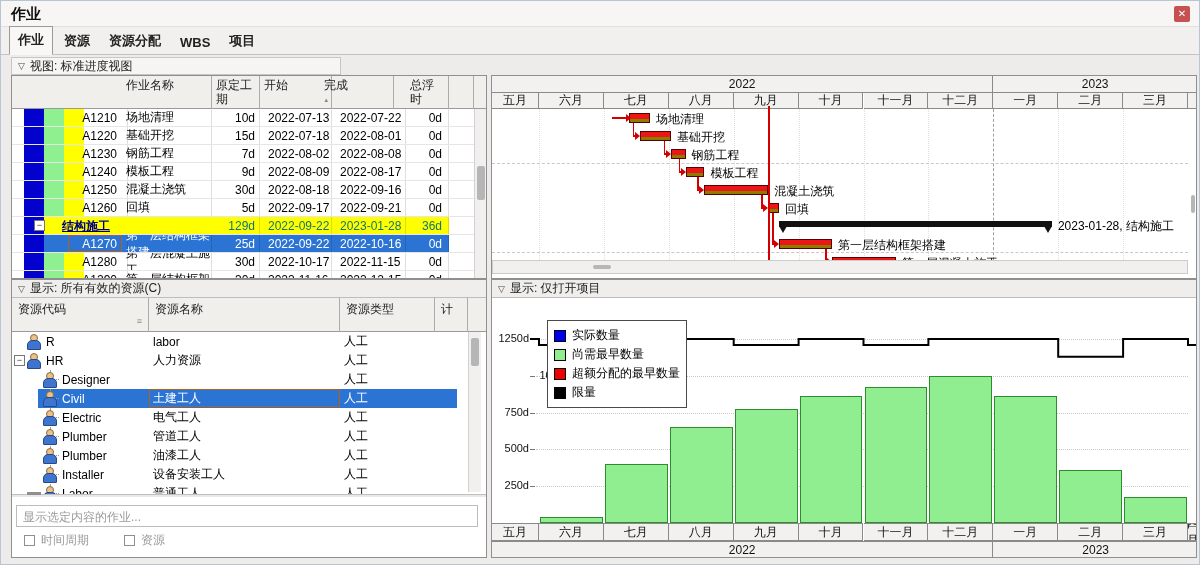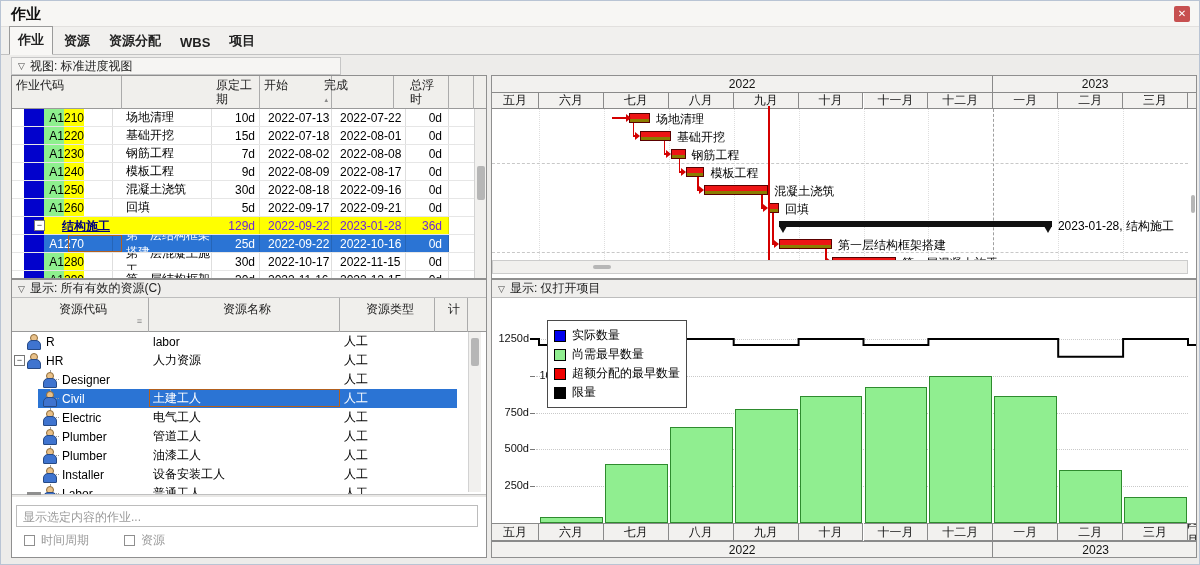--- a/index.html
+++ b/index.html
@@ -30,27 +30,27 @@
   #act-rows{position:absolute;left:0;top:33px;width:462px;height:171px;overflow:hidden;}
   .arow{position:relative;height:18px;border-bottom:1px solid #e6e6e6;background:#fff;font-size:12px;color:#000;}
   .ol{position:absolute;top:0;bottom:0;}
   .g-ol{left:32px;width:405px;background:#ffff00;}
   .s-ol{left:32px;width:405px;background:#2b74d4;}
   .st{position:absolute;top:0;bottom:0;width:20px;}
   .st1{left:12px;background:#0202cc;}
   .st2{left:32px;background:#8ef08e;}
   .st3{left:52px;background:#ffff00;}
   .cell{position:absolute;top:0;bottom:0;display:flex;align-items:center;overflow:hidden;border-right:1px solid rgba(0,0,0,0.13);}
-  .c-code{left:0;width:101px;justify-content:flex-end;padding-right:28px;}
+  .c-code{left:0;width:116px;justify-content:flex-end;padding-right:10px;}
   .c-name{left:110px;width:90px;padding-left:4px;}
   .c-dur{left:200px;width:48px;justify-content:flex-end;padding-right:4px;}
   .c-start{left:248px;width:72px;padding-left:8px;}
   .c-fin{left:320px;width:74px;padding-left:8px;}
   .c-flt{left:394px;width:43px;justify-content:flex-end;padding-right:6px;}
-  .gc{color:#6d28d9;text-align:center;}
+  .gc{color:#0f766e;text-align:center;}
   .sel{color:#fff;}
   .bandname{position:absolute;left:50px;top:1px;font-weight:bold;text-decoration:underline;color:#00007e;font-size:12px;}
   .minus{position:absolute;left:22px;top:3px;width:11px;height:11px;border:1px solid #777;background:#fff;font-size:9px;line-height:9px;text-align:center;color:#333;}
   .fbox{position:absolute;left:56px;top:0;width:54px;height:17px;border:1px solid #b2601e;}
   .vscroll{position:absolute;background:#f1f0ee;border-left:1px solid #d2d2d2;}
   .thumb{position:absolute;background:#b6b6b6;border-radius:2px;}
   
   .gy,.gm{position:absolute;background:#f2f1ef;border-right:1px solid #8a8a8a;border-bottom:1px solid #8a8a8a;font-size:12px;color:#111;display:flex;align-items:center;justify-content:center;overflow:hidden;}
   .gbody{position:absolute;left:0;top:33px;width:706px;height:151px;background:#fff;}
   .mline{position:absolute;top:33px;height:151px;width:0;border-left:1px dotted #dedede;}
@@ -60,21 +60,21 @@
   .rbar .prog{position:absolute;left:0;right:0;bottom:0;height:3px;background:#8a7d00;}
   .blab{position:absolute;font-size:12px;color:#000;white-space:nowrap;}
   .sumbar{position:absolute;background:#111;height:6px;}
   .sumtri{position:absolute;width:0;height:0;border-left:4px solid transparent;border-right:4px solid transparent;border-top:7px solid #111;}
   .rl{position:absolute;background:#d40000;}
   .rarrow{position:absolute;width:0;height:0;border-top:4px solid transparent;border-bottom:4px solid transparent;border-left:5px solid #d40000;}
   #ddline{position:absolute;left:276px;top:30px;width:2px;height:154px;background:#d40000;}
   #ghscroll{position:absolute;left:0;top:184px;width:696px;height:14px;background:#f1f0ee;border:1px solid #cccccc;}
   
   #res-thead{position:absolute;left:0;top:18px;right:0;height:34px;background:#f0efec;border-bottom:1px solid #9a9a9a;font-size:12px;color:#222;z-index:2;}
-  .rhcell{position:absolute;top:0;height:34px;border-right:1px solid #ababab;padding:3px 0 0 6px;overflow:hidden;text-align:center;}
+  .rhcell{position:absolute;top:0;height:34px;border-right:1px solid #ababab;padding:3px 0 0 6px;overflow:hidden;}
   #res-rows{position:absolute;left:0;top:52px;width:462px;height:162px;overflow:hidden;}
   .rrow{position:relative;height:19px;font-size:12px;color:#000;background:#fff;}
   .r-ol{left:26px;width:419px;background:#2b74d4;}
   .rc{position:absolute;top:0;bottom:0;display:flex;align-items:center;overflow:hidden;}
   .rc-id{left:34px;width:100px;}
   .rc-id.lvl1{left:50px;width:86px;}
   .rc-name{left:141px;width:186px;}
   .rc-type{left:332px;width:90px;}
   .tl{position:absolute;left:38px;top:0;width:9px;height:10px;border-left:1px dotted #9a9a9a;border-bottom:1px dotted #9a9a9a;}
   .mb{left:2px;top:4px;}
@@ -116,21 +116,21 @@
   </div>
   <div id="toolbar">
     <div class="tbox" id="tb-view">
       <span class="chev">▽</span>
       <span>视图: 标准进度视图</span>
     </div>
   </div>
 
   <div class="pane" id="pane-act">
     <div id="act-thead">
-      <div class="hcell" style="left:0;width:110px"><span>作业代码</span></div>
+      <div class="hcell" style="left:110px;width:90px"><span>作业名称</span></div>
       <div class="hcell" style="left:200px;width:48px"><span>原定工期</span></div>
       <div class="hcell" style="left:248px;width:72px"><span>开始</span><span style="position:absolute;right:3px;bottom:2px;font-size:7px;color:#888">▴</span></div>
       <div class="hcell" style="left:308px;width:74px"><span>完成</span></div>
       <div class="hcell" style="left:394px;width:43px"><span>总浮时</span></div>
       <div class="hcell" style="left:437px;width:25px"></div>
     </div>
     <div id="act-rows">
         <div class="arow">
           <div class="st st1"></div>
           <div class="st st2"></div>

